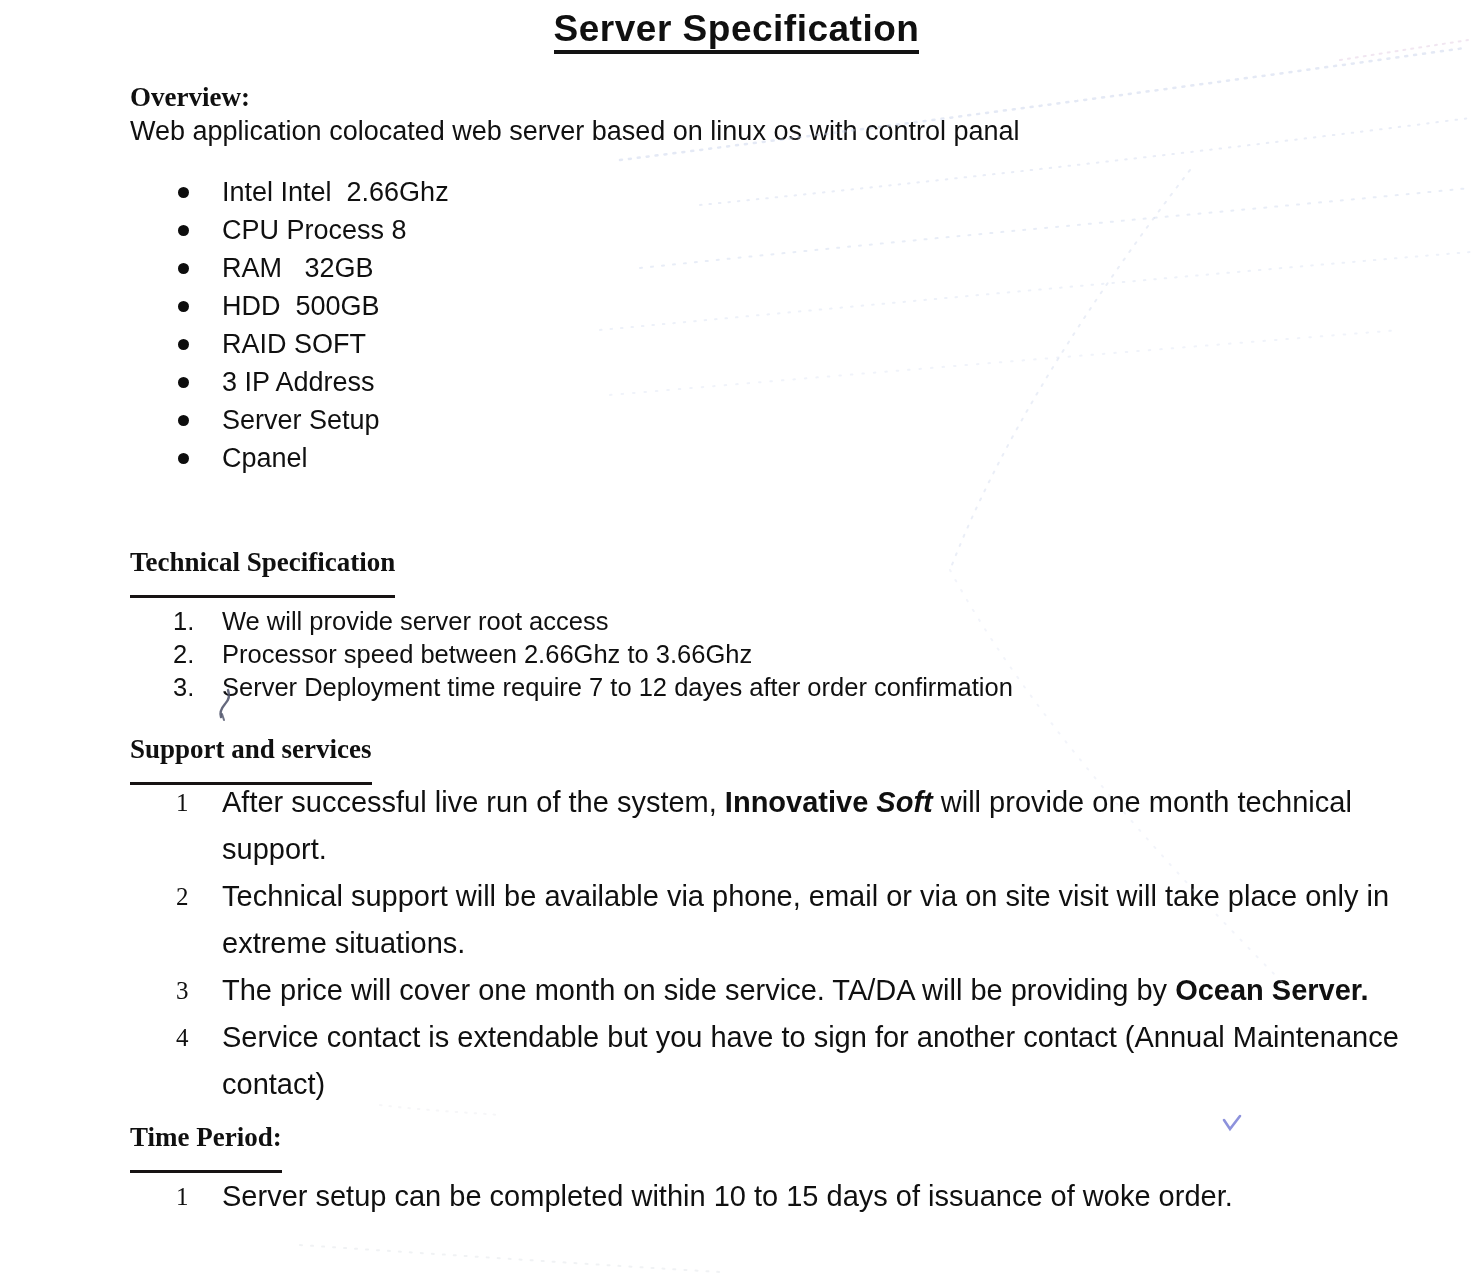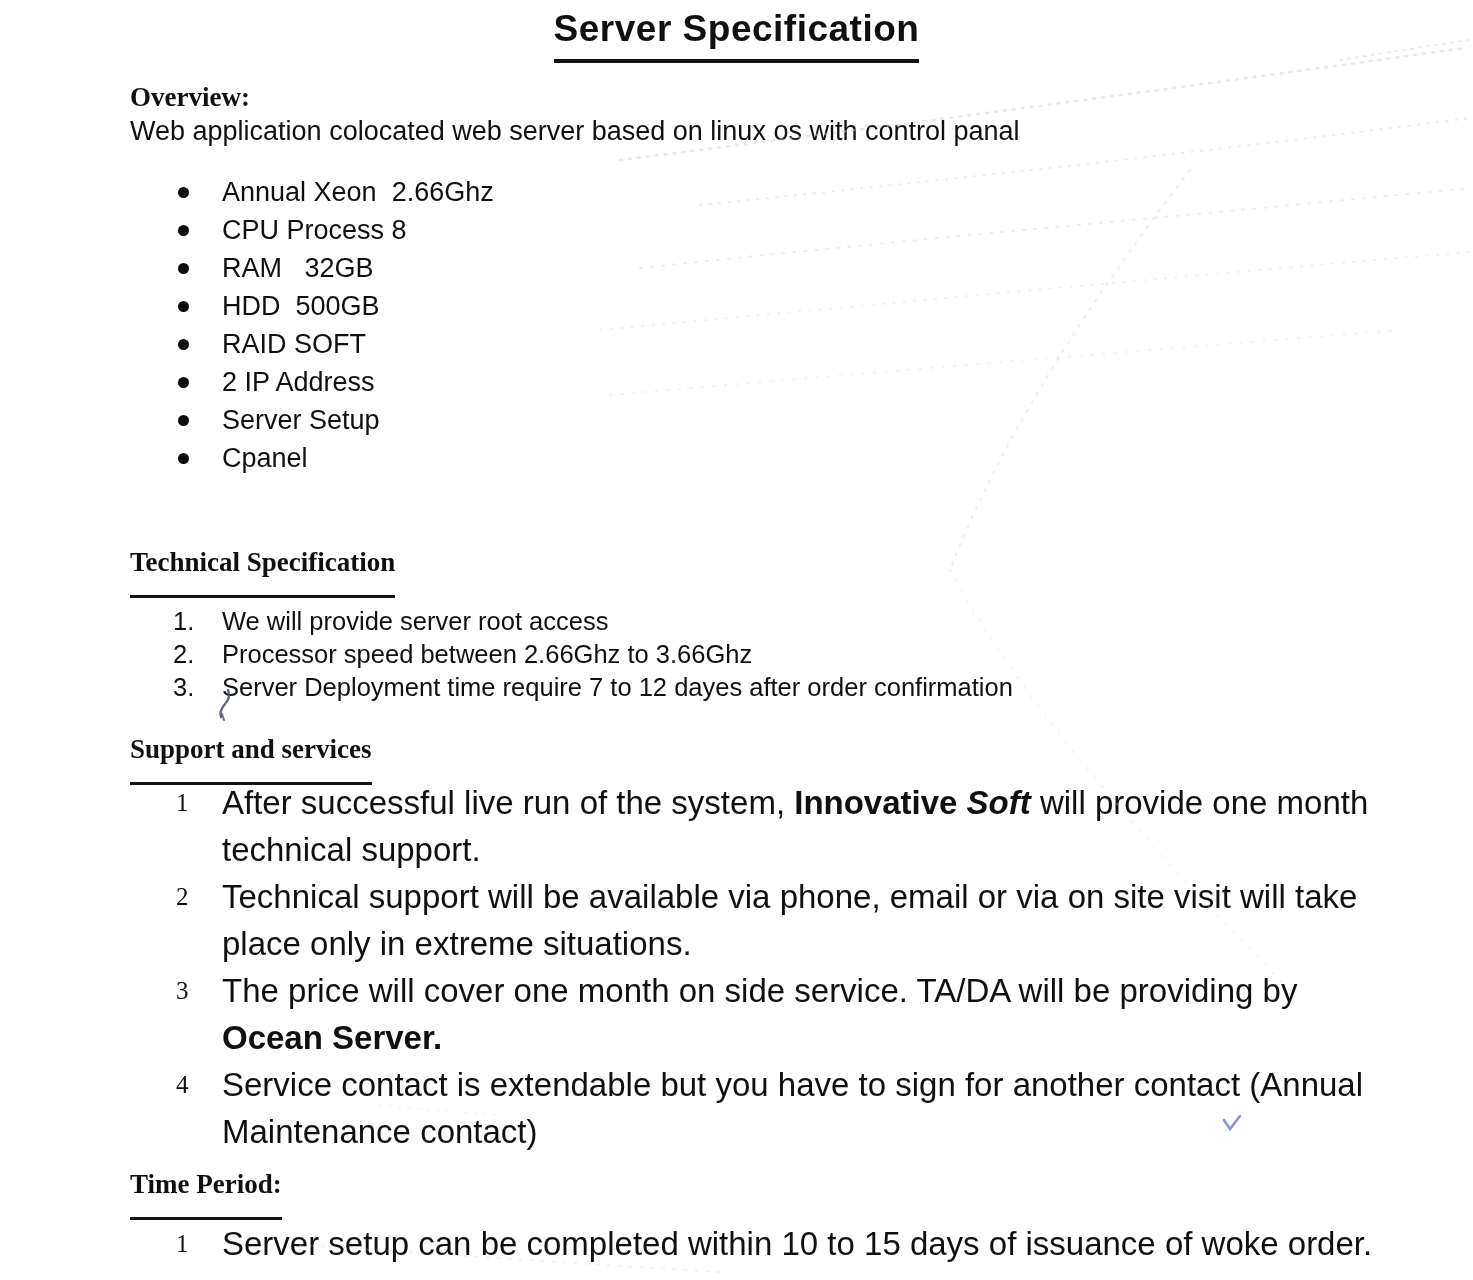--- a/index.html
+++ b/index.html
@@ -20,21 +20,21 @@
   .title {
     margin: 0;
     padding-top: 8px;
     text-align: center;
     font-size: 37px;
     font-weight: 700;
     letter-spacing: 0.5px;
   }
   .title .u {
     border-bottom: 4px solid #131313;
-    padding-bottom: 10px;
+    padding-bottom: 1px;
   }
   .h-sec {
     margin: 0;
     font-size: 27px;
     font-weight: 700;
     font-family: Liberation Serif, serif;
   }
   .h-sec .u {
     border-bottom: 3px solid #171313;
     padding-bottom: 18px;
@@ -86,21 +86,21 @@
   ul.numlist li { display: flex; }
   ul.numlist .num {
     width: 46px;
     flex: none;
     font-family: "Liberation Serif", serif;
     font-size: 25px;
     line-height: 47px;
   }
   ul.numlist .txt {
     max-width: 1185px;
-    font-size: 33px;
+    font-size: 29px;
     line-height: 47px;
   }
   .b { font-weight: 700; }
   .bi { font-weight: 700; font-style: italic; }
   .time-heading { margin: 14px 0 0 130px; }
   ul.timelist { margin-top: 20px; }
 </style>
 </head>
 <body>
 
@@ -129,41 +129,41 @@
   </svg>
 
   <h1 class="title"><span class="u">Server Specification</span></h1>
 
   <h2 class="h-sec overview-heading">Overview:</h2>
   <div class="overview-desc">Web application colocated web server based on linux os with control panal</div>
 
   <ul class="specs">
     <li>
         <span class="bullet"></span>
-        <span class="spec-text">Annual Xeon  2.66Ghz</span>
+        <span class="spec-text">Intel Intel  2.66Ghz</span>
       </li>
     <li>
         <span class="bullet"></span>
         <span class="spec-text">CPU Process 8</span>
       </li>
     <li>
         <span class="bullet"></span>
         <span class="spec-text">RAM   32GB</span>
       </li>
     <li>
         <span class="bullet"></span>
         <span class="spec-text">HDD  500GB</span>
       </li>
     <li>
         <span class="bullet"></span>
         <span class="spec-text">RAID SOFT</span>
       </li>
     <li>
         <span class="bullet"></span>
-        <span class="spec-text">2 IP Address</span>
+        <span class="spec-text">3 IP Address</span>
       </li>
     <li>
         <span class="bullet"></span>
         <span class="spec-text">Server Setup</span>
       </li>
     <li>
         <span class="bullet"></span>
         <span class="spec-text">Cpanel</span>
       </li>
   </ul>

